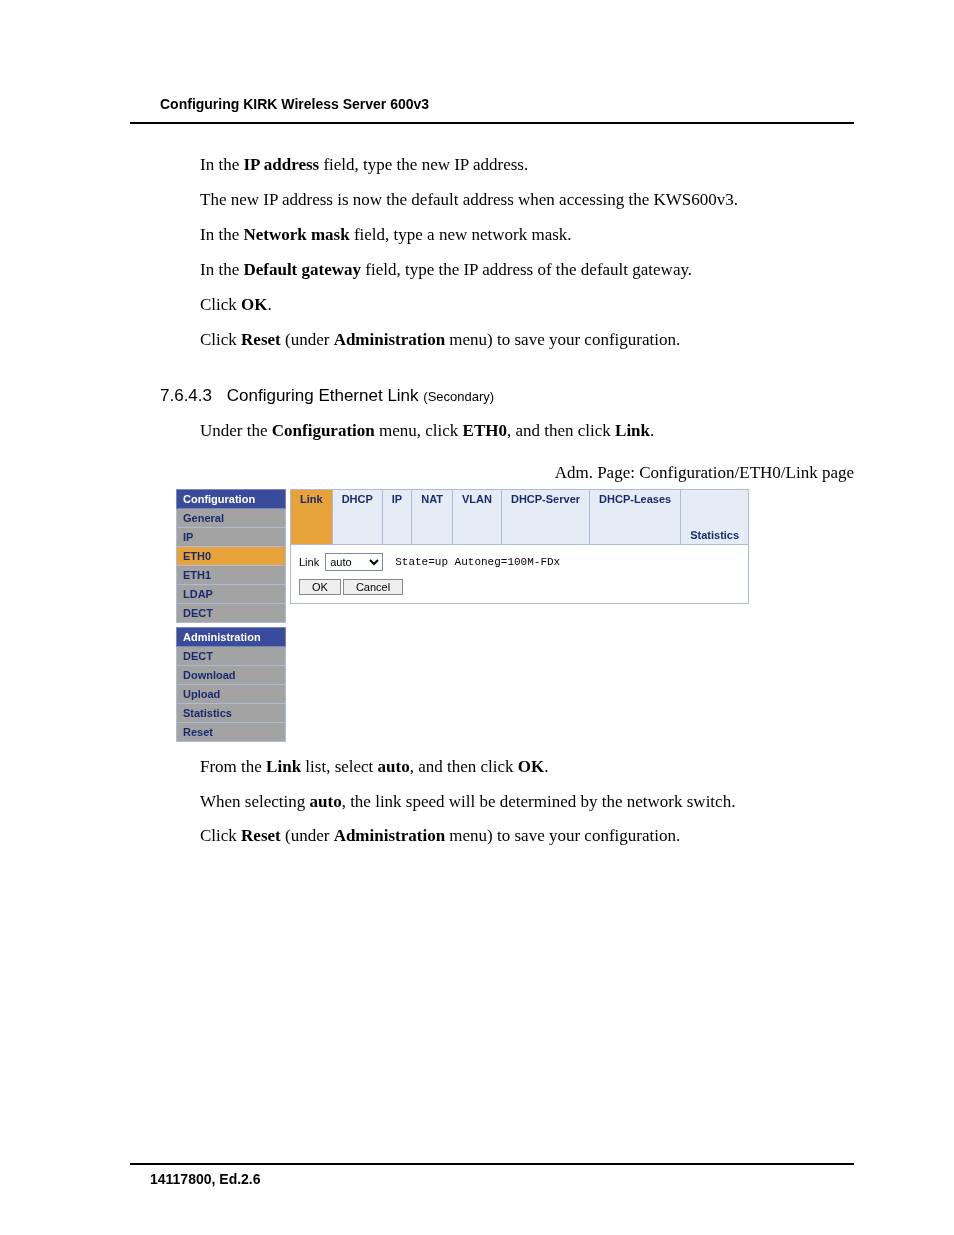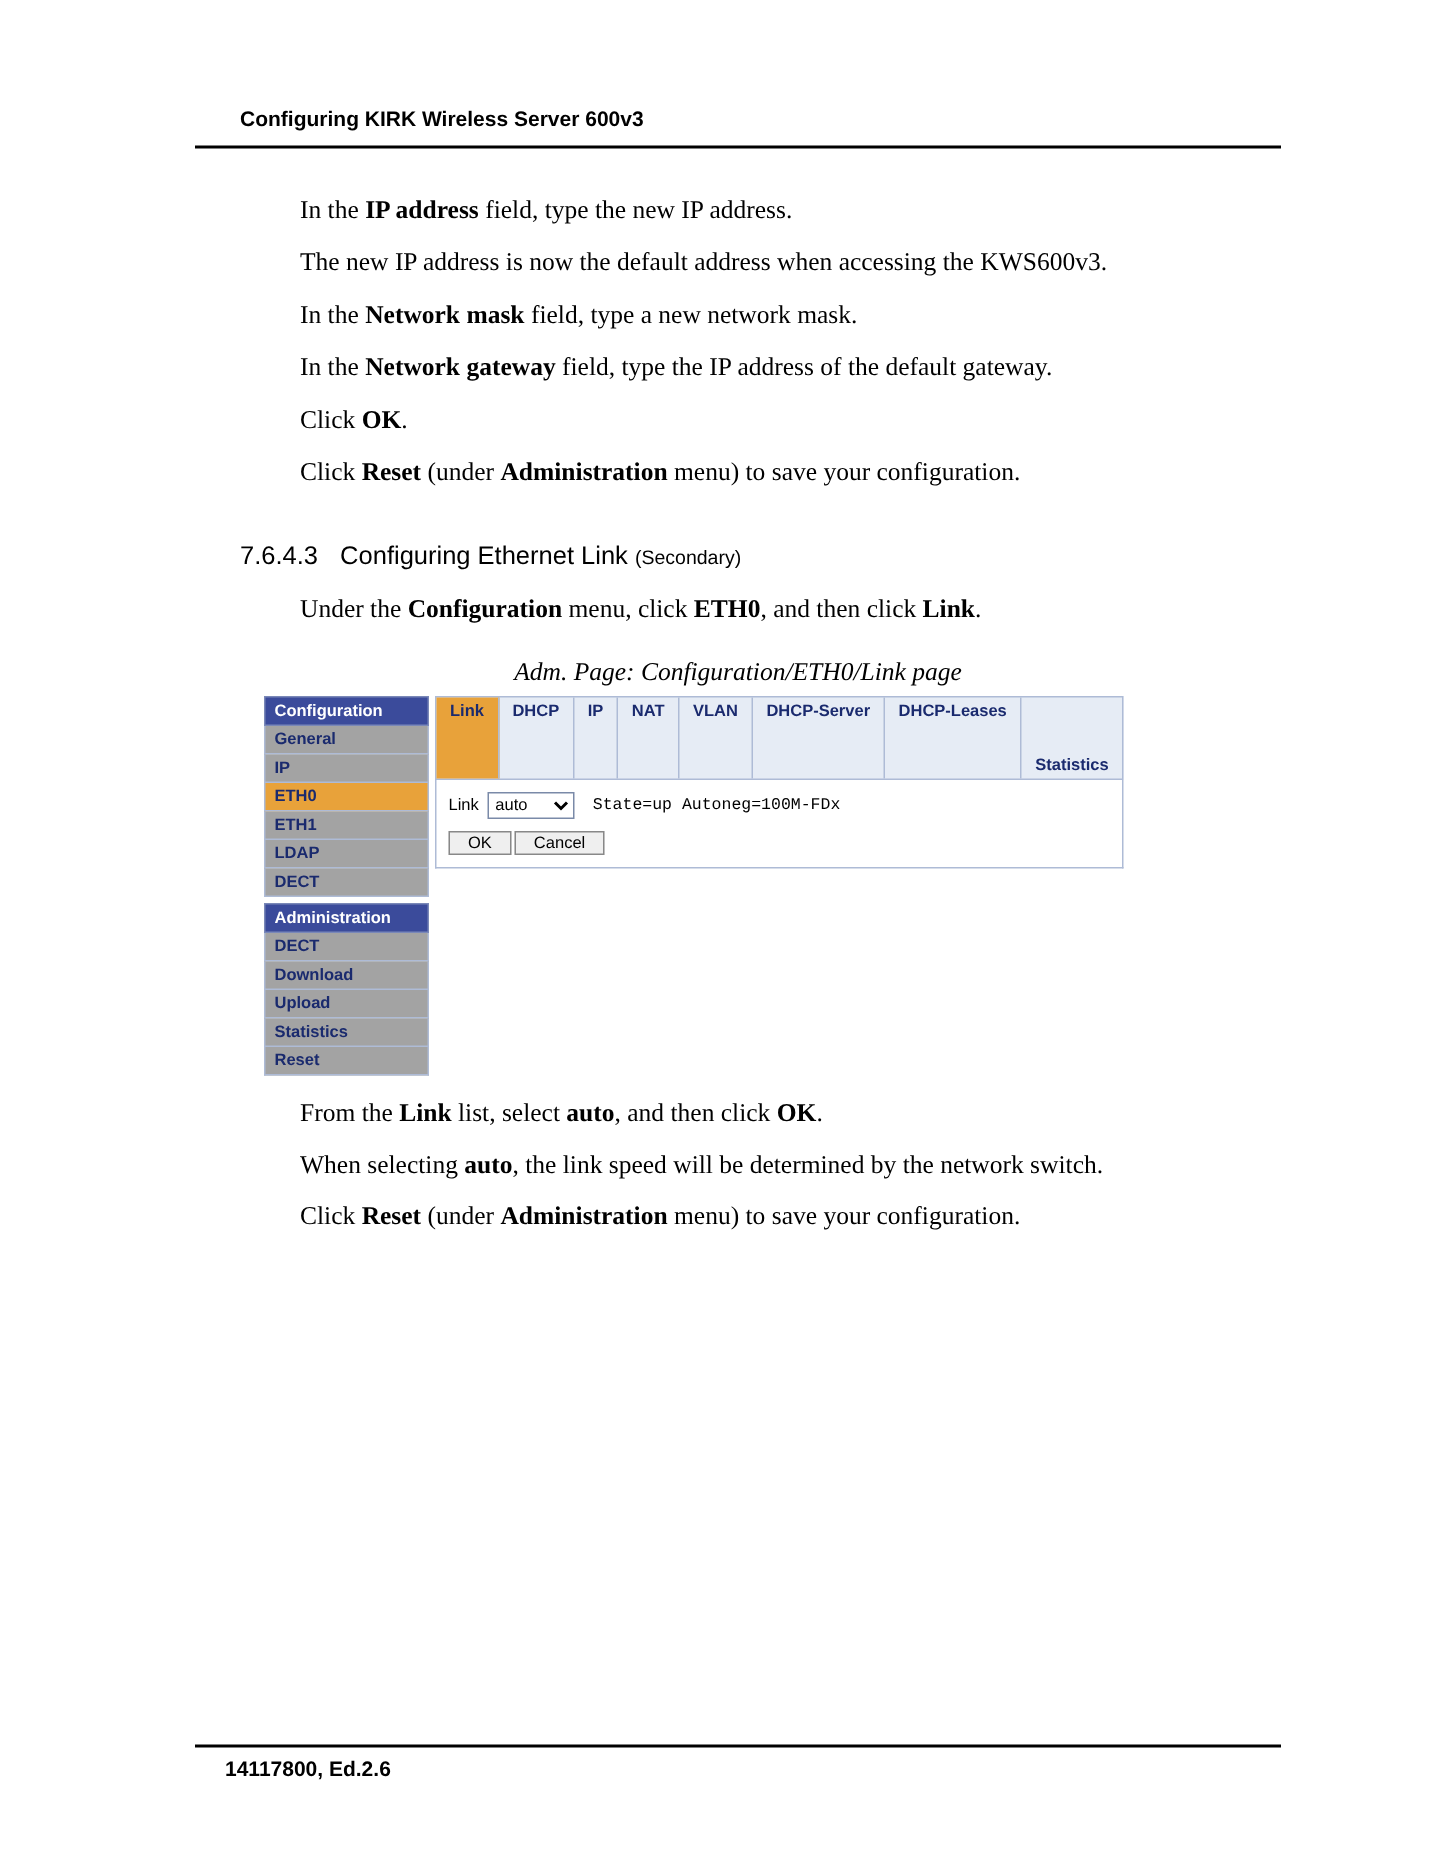--- a/index.html
+++ b/index.html
@@ -6,21 +6,21 @@
     margin: 0;
     padding: 0;
     background: #fff;
     font-family: "Times New Roman", Times, serif;
     color: #000;
   }
   .page {
     width: 954px;
     height: 1235px;
     box-sizing: border-box;
-    padding: 71px 100px 50px 130px;
+    padding: 96px 100px 50px 130px;
     position: relative;
   }
   .header-title {
     font-family: Arial, Helvetica, sans-serif;
     font-weight: bold;
     font-size: 14px;
     margin-left: 30px;
   }
   .header-rule {
     border: none;
@@ -40,24 +40,23 @@
     font-size: 17px;
     margin: 34px 0 14px 30px;
   }
   .section-head .num {
     margin-right: 10px;
   }
   .section-head .sub {
     font-size: 13px;
   }
   .caption {
-    text-align: center;
+    text-align: right;
     font-size: 17px;
     margin: 20px 0 6px 0;
-    font-style: italic;
   }
   
   .adm {
     width: 530px;
     margin: 0 auto 14px 46px;
     font-family: Arial, Helvetica, sans-serif;
     font-size: 11px;
     color: #000;
     display: flex;
     align-items: flex-start;
@@ -167,21 +166,21 @@
 
   <div class="body-text">
     <p>
       <span>In the </span><b>IP address</b><span> field, type the new IP address.</span>
     </p>
     <p>The new IP address is now the default address when accessing the KWS600v3.</p>
     <p>
       <span>In the </span><b>Network mask</b><span> field, type a new network mask.</span>
     </p>
     <p>
-      <span>In the </span><b>Network gateway</b><span> field, type the IP address of the default gateway.</span>
+      <span>In the </span><b>Default gateway</b><span> field, type the IP address of the default gateway.</span>
     </p>
     <p>
       <span>Click </span><b>OK</b><span>.</span>
     </p>
     <p>
       <span>Click </span><b>Reset</b><span> (under </span><b>Administration</b><span> menu) to save your configuration.</span>
     </p>
   </div>
 
   <div class="section-head">

